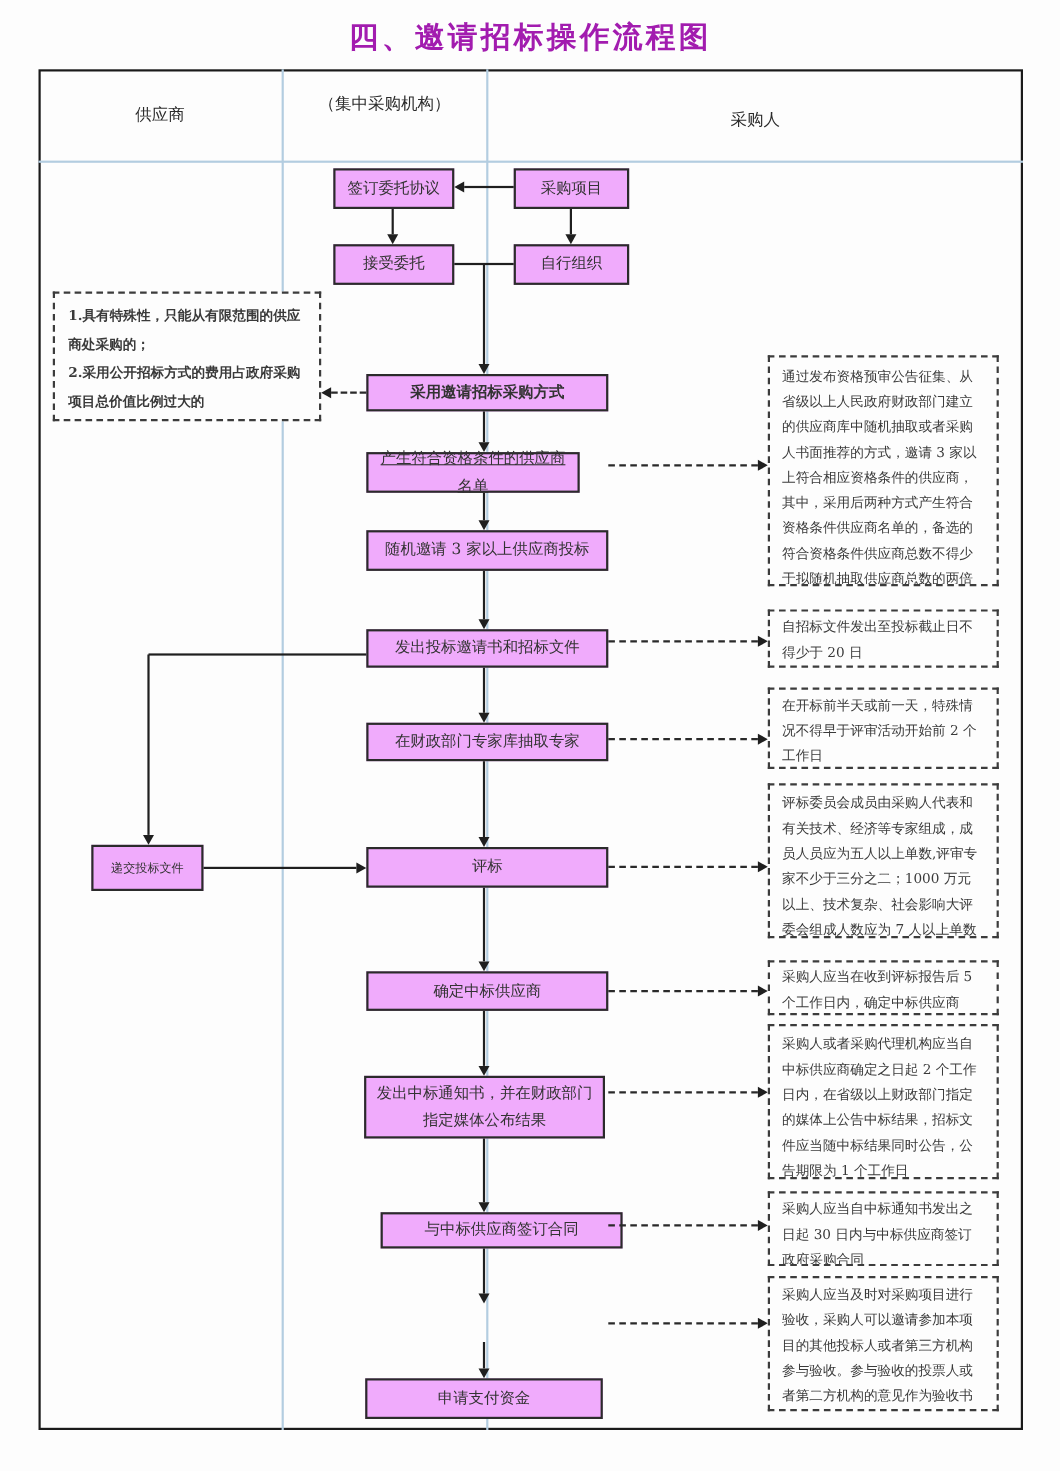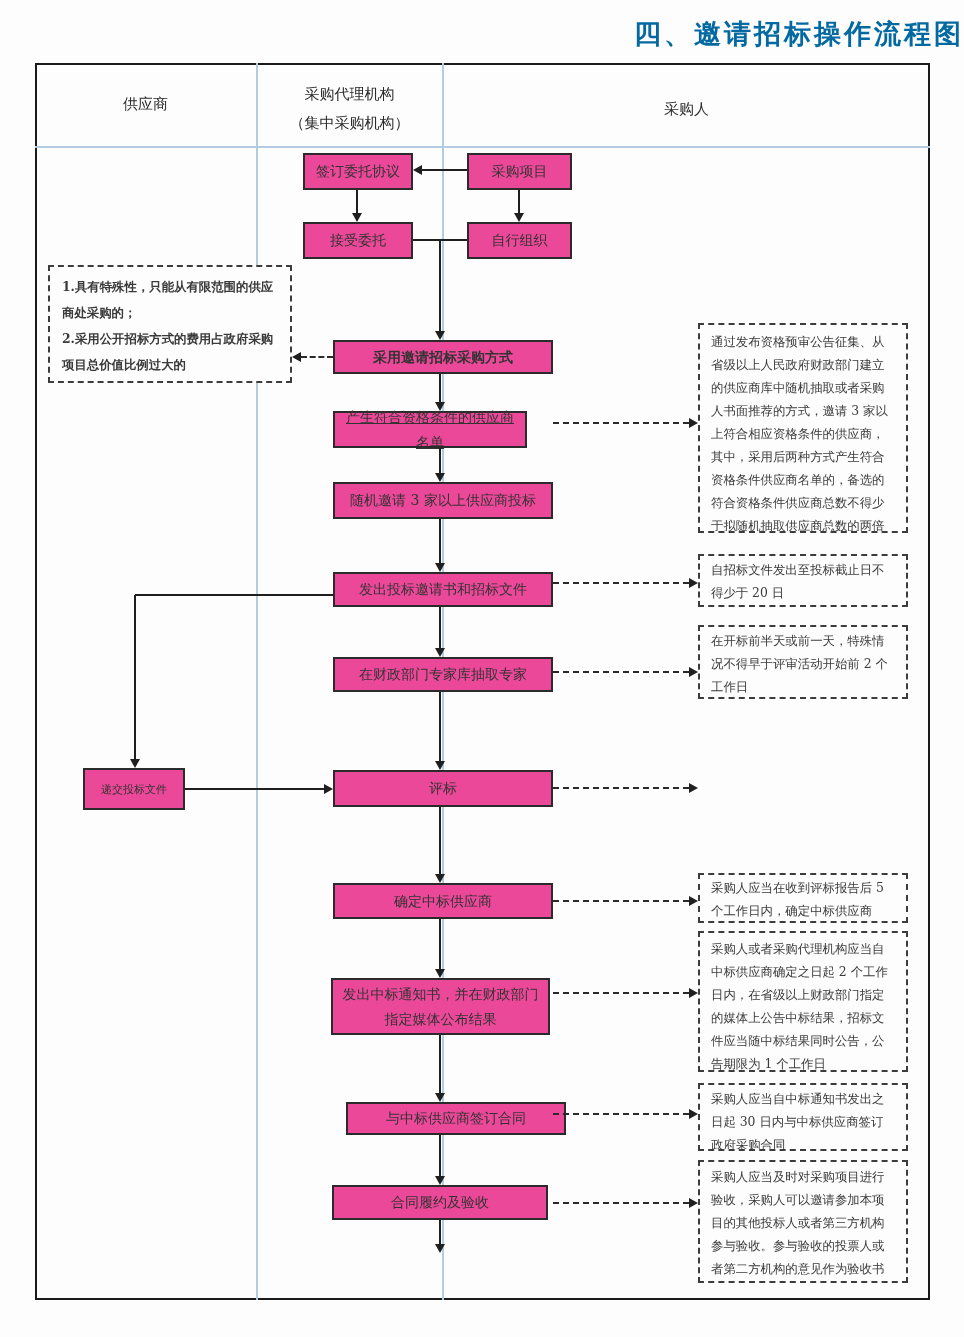--- a/index.html
+++ b/index.html
@@ -1,27 +1,27 @@
 <!DOCTYPE html>
 <html><head>
 <meta charset="utf-8">
 <style>
   :root{ --ink:#1f1f1f; --boxline:#2b2b2b; --noteline:#3c3c3c; --blue:#b3cde0; }
   *{ box-sizing:border-box; margin:0; padding:0; }
   body{ background:#ffffff; font-family:"DejaVu Serif","Liberation Serif",serif; }
   .page{ position:relative; width:964px; height:1337px; background:#fdfdfd; overflow:hidden; }
-  .title{ position:absolute; top:16px; left:0; width:100%; text-align:right;
-          font-size:27px; font-weight:bold; letter-spacing:3px; color:#0369a1;
+  .title{ position:absolute; top:16px; left:0; width:100%; text-align:center;
+          font-size:27px; font-weight:bold; letter-spacing:3px; color:#a21caf;
           font-family:Liberation Serif, serif; }
   .frame{ position:absolute; left:35px; top:63px; width:895px; height:1237px;
           border:2.5px solid #1a1a1a; background:transparent; }
   .bluev{ position:absolute; width:1.5px; background:var(--blue); top:63px; height:1237px; }
   .blueh{ position:absolute; height:1.5px; background:var(--blue); left:35px; width:895px; top:146px; }
   .colhead{ position:absolute; text-align:center; font-size:15px; color:#2b2b2b; line-height:29px; }
-  .fbox{ position:absolute; border:2px solid var(--boxline); background:#ec4899;
+  .fbox{ position:absolute; border:2px solid var(--boxline); background:#f0abfc;
          display:flex; align-items:center; justify-content:center; text-align:center;
          font-size:14px; color:#333; line-height:25px; padding:2px 6px; }
   .vline{ position:absolute; width:2px; background:var(--ink); }
   .hline{ position:absolute; height:2px; background:var(--ink); }
   .dashh{ position:absolute; height:0; border-top:2px dashed #2a2a2a; }
   .arr-d{ position:absolute; width:0; height:0; border-left:5px solid transparent;
           border-right:5px solid transparent; border-top:9px solid var(--ink); }
   .arr-r{ position:absolute; width:0; height:0; border-top:5px solid transparent;
           border-bottom:5px solid transparent; border-left:9px solid var(--ink); }
   .arr-l{ position:absolute; width:0; height:0; border-top:5px solid transparent;
@@ -38,41 +38,40 @@
 
   <div class="title">四、邀请招标操作流程图</div>
 
   <div class="frame"></div>
   <div class="bluev" style="left:256px;"></div>
   <div class="bluev" style="left:442px;"></div>
   <div class="blueh"></div>
 
   <div class="colhead" style="left:35px;top:90px;width:221px;">供应商</div>
   <div class="colhead" style="left:256px;top:80px;width:187px;">
-    <div>采购代理机构</div>
     <div>（集中采购机构）</div>
   </div>
   <div class="colhead" style="left:443px;top:95px;width:487px;">采购人</div>
 
   <div class="fbox" style="left:303px;top:153px;width:110px;height:37px;">签订委托协议</div>
   <div class="fbox" style="left:467px;top:153px;width:105px;height:37px;">采购项目</div>
   <div class="fbox" style="left:303px;top:222px;width:110px;height:37px;">接受委托</div>
   <div class="fbox" style="left:467px;top:222px;width:105px;height:37px;">自行组织</div>
 
   <div class="fbox" style="left:333px;top:340px;width:220px;height:34px;font-weight:bold;">采用邀请招标采购方式</div>
   <div class="fbox" style="left:333px;top:411px;width:194px;height:37px;text-decoration:underline;">产生符合资格条件的供应商名单</div>
   <div class="fbox" style="left:333px;top:482px;width:220px;height:37px;">随机邀请 3 家以上供应商投标</div>
   <div class="fbox" style="left:333px;top:572px;width:220px;height:35px;">发出投标邀请书和招标文件</div>
   <div class="fbox" style="left:333px;top:657px;width:220px;height:35px;">在财政部门专家库抽取专家</div>
   <div class="fbox" style="left:83px;top:768px;width:102px;height:42px;font-size:11px;">递交投标文件</div>
   <div class="fbox" style="left:333px;top:770px;width:220px;height:37px;">评标</div>
   <div class="fbox" style="left:333px;top:883px;width:220px;height:36px;">确定中标供应商</div>
   <div class="fbox" style="left:331px;top:978px;width:219px;height:57px;text-align:center;">发出中标通知书，并在财政部门指定媒体公布结果</div>
   <div class="fbox" style="left:346px;top:1102px;width:220px;height:33px;">与中标供应商签订合同</div>
-  <div class="fbox" style="left:332px;top:1185px;width:216px;height:35px;">合同履约及验收</div>
+  <div class="fbox" style="left:332px;top:1253px;width:216px;height:37px;">申请支付资金</div>
 
   <div class="vline" style="left:356px;top:190px;height:23px;"></div>
   <div class="arr-d" style="left:352px;top:213px;"></div>
   <div class="vline" style="left:518px;top:190px;height:23px;"></div>
   <div class="arr-d" style="left:514px;top:213px;"></div>
   <div class="vline" style="left:439px;top:240px;height:91px;"></div>
   <div class="arr-d" style="left:435px;top:331px;"></div>
   <div class="vline" style="left:439px;top:374px;height:28px;"></div>
   <div class="arr-d" style="left:435px;top:402px;"></div>
   <div class="vline" style="left:439px;top:448px;height:25px;"></div>
@@ -121,18 +120,19 @@
   <div class="arr-r" style="left:689px;top:1198px;"></div>
 
   <div class="dashh" style="left:301px;top:356px;width:32px;"></div>
   <div class="arr-l" style="left:292px;top:352px;"></div>
 
   <div class="note note-left" style="left:48px;top:265px;width:244px;height:118px;font-weight:bold;">1.具有特殊性，只能从有限范围的供应商处采购的；
 2.采用公开招标方式的费用占政府采购项目总价值比例过大的</div>
   <div class="note" style="left:698px;top:323px;width:210px;height:210px;">通过发布资格预审公告征集、从省级以上人民政府财政部门建立的供应商库中随机抽取或者采购人书面推荐的方式，邀请 3 家以上符合相应资格条件的供应商，其中，采用后两种方式产生符合资格条件供应商名单的，备选的符合资格条件供应商总数不得少于拟随机抽取供应商总数的两倍</div>
   <div class="note" style="left:698px;top:554px;width:210px;height:53px;padding-top:2px;">自招标文件发出至投标截止日不得少于 20 日</div>
   <div class="note" style="left:698px;top:625px;width:210px;height:74px;padding-top:2px;">在开标前半天或前一天，特殊情况不得早于评审活动开始前 2 个工作日</div>
+  <div class="note" style="left:698px;top:712px;width:210px;height:141px;padding-top:4px;">评标委员会成员由采购人代表和有关技术、经济等专家组成，成员人员应为五人以上单数,评审专家不少于三分之二；1000 万元以上、技术复杂、社会影响大评委会组成人数应为 7 人以上单数</div>
   <div class="note" style="left:698px;top:873px;width:210px;height:50px;padding-top:1px;">采购人应当在收到评标报告后 5 个工作日内，确定中标供应商</div>
   <div class="note" style="left:698px;top:931px;width:210px;height:141px;padding-top:4px;">采购人或者采购代理机构应当自中标供应商确定之日起 2 个工作日内，在省级以上财政部门指定的媒体上公告中标结果，招标文件应当随中标结果同时公告，公告期限为 1 个工作日</div>
   <div class="note" style="left:698px;top:1083px;width:210px;height:68px;padding-top:2px;">采购人应当自中标通知书发出之日起 30 日内与中标供应商签订政府采购合同</div>
   <div class="note" style="left:698px;top:1160px;width:210px;height:123px;padding-top:3px;">采购人应当及时对采购项目进行验收，采购人可以邀请参加本项目的其他投标人或者第三方机构参与验收。参与验收的投票人或者第二方机构的意见作为验收书的参考资料，并存档</div>
 
 </div>
 
 </body></html>

